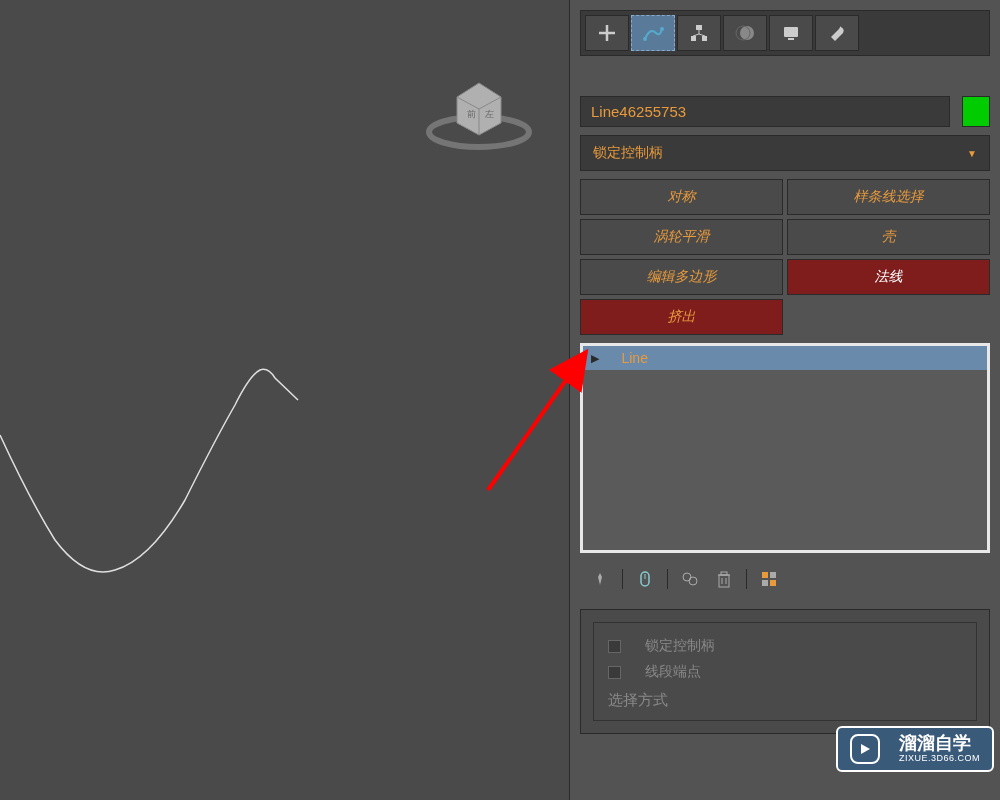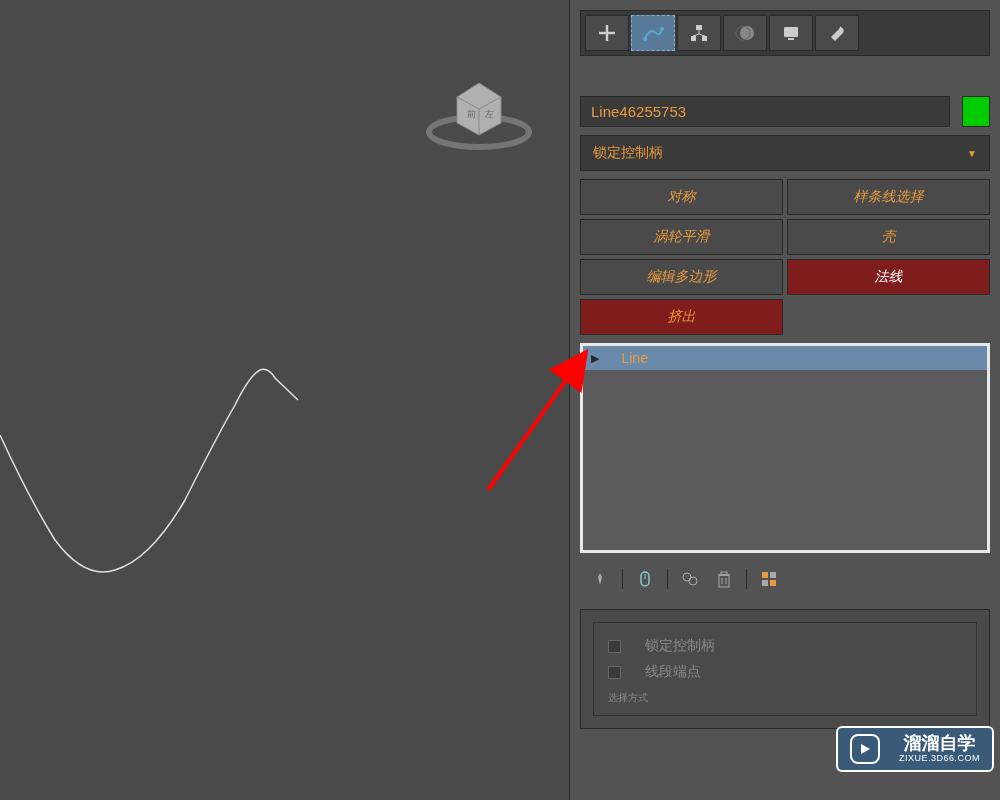--- a/index.html
+++ b/index.html
@@ -211,36 +211,35 @@
       background: #999;
       border-radius: 50%;
       top: 2px;
       left: 2px;
     }
     .param-indent {
       padding-left: 24px;
     }
     .section-label {
       color: #888;
-      font-size: 10px;
+      font-size: 15px;
       padding-top: 6px;
     }
     .watermark {
       position: absolute;
       bottom: 28px;
       right: 6px;
       background: #3a5a7a;
       border: 2px solid #ffffff;
       border-radius: 6px;
       padding: 6px 12px;
       display: flex;
       align-items: center;
       gap: 19px;
       z-index: 200;
-      text-align: center;
     }
     .watermark-icon {
       width: 30px;
       height: 30px;
       border: 2px solid white;
       border-radius: 8px;
       display: flex;
       align-items: center;
       justify-content: center;
     }

